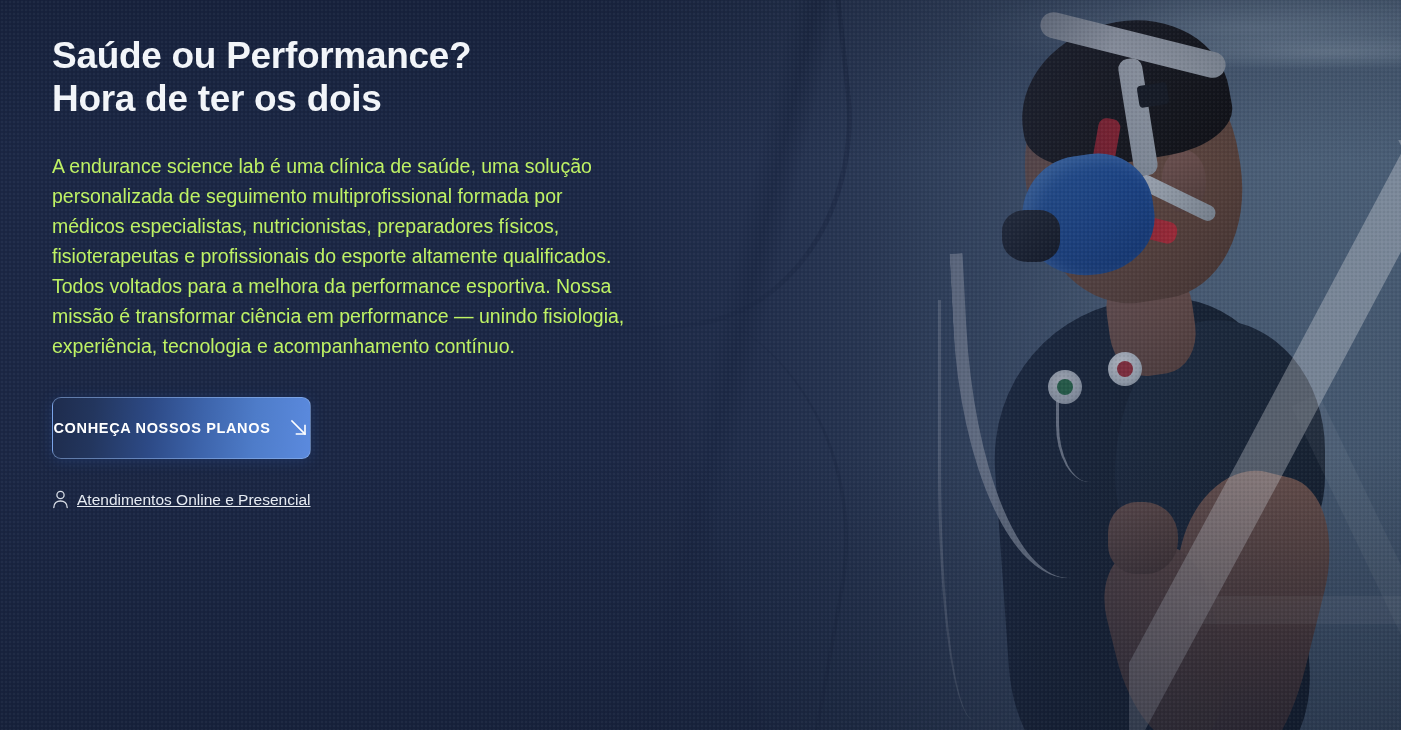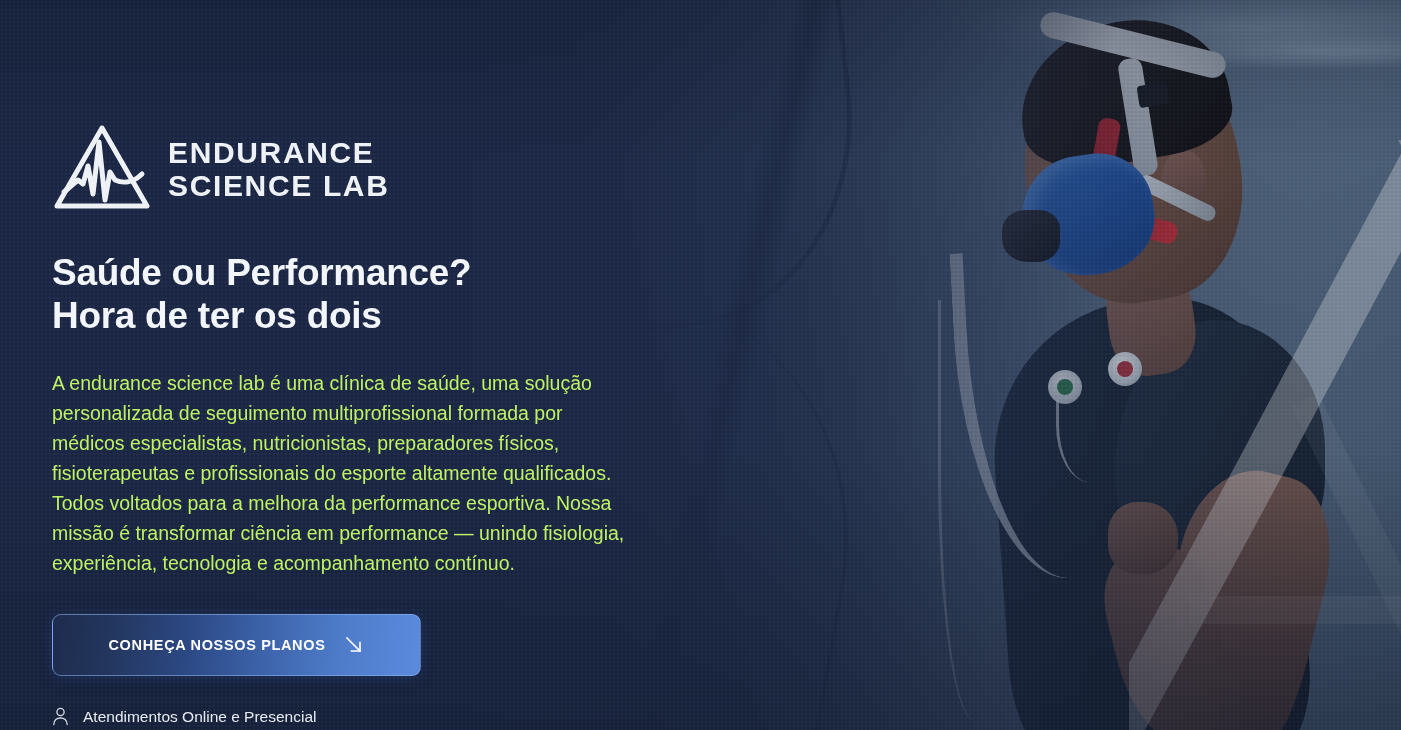--- a/index.html
+++ b/index.html
@@ -253,39 +253,39 @@
   p.lede {
     margin-top:30px;
     color:#bef264;
     font-size:19.5px; line-height:1.545; font-weight:400;
     max-width:640px;
     white-space:pre-line;
   }
 
   .cta {
     margin-top:36px;
-    width:369px; height:62px;
+    width:259px; height:62px;
     display:inline-flex; align-items:center; justify-content:center; gap:17px;
     border:1px solid rgba(150,185,240,.55);
     border-radius:9px;
     background:linear-gradient(95deg,
         #1e2c4d 0%, #23365e 16%, #2d4a86 38%, #3d64ab 58%, #4e7cc9 78%, #5b8ade 100%);
     color:#ffffff;
     font-size:14.5px; font-weight:700; letter-spacing:.045em;
     cursor:pointer;
     box-shadow:0 2px 14px rgba(40,80,160,.30);
     text-transform:uppercase;
   }
   .cta .arrow { width:22px; height:22px; flex:0 0 auto; }
   .cta .arrow svg { width:100%; height:100%; display:block; }
 
   .footnote {
     margin-top:31px;
-    display:flex; align-items:center; gap:14px;
-    color:#e6ebf2; font-size:15.5px; font-weight:400;
+    display:flex; align-items:center; gap:8px;
+    color:#e6ebf2; font-size:15.5px; font-weight:400;text-decoration:underline;
   }
   .footnote .person-ico { width:17px; height:19px; flex:0 0 auto; opacity:.92; }
   .footnote .person-ico svg { width:100%; height:100%; display:block; }
 </style>
 </head>
 <body>
 
 <div class="hero">
 
   <div class="photo">
@@ -328,32 +328,20 @@
       <path d="M176 260 L320 560" stroke="#ffffff" stroke-width="30" opacity="0.16"></path>
     </svg>
   </div>
 
   <div class="scrim"></div>
   <div class="scrim-v"></div>
   <div class="texture"></div>
 
   <div class="content">
 
-    <div class="logo">
-      <span class="logo-mark">
-        <svg viewBox="0 0 100 95" fill="none" xmlns="http://www.w3.org/2000/svg">
-          <path d="M50 6 L95 84 L5 84 Z" stroke="#eef2f7" stroke-width="5" stroke-linejoin="round"></path>
-          <path d="M12 70 L26 58 L31 62 L36 44 L41 72 L47 20 L53 78 L58 50 L63 58 C72 62 82 60 90 52" stroke="#eef2f7" stroke-width="5" stroke-linecap="round" stroke-linejoin="round" fill="none"></path>
-        </svg>
-      </span>
-      <span class="logo-text">
-        <span class="l1">ENDURANCE</span><br>
-        <span class="l2">SCIENCE  LAB</span>
-      </span>
-    </div>
 
     <h1 class="headline">Saúde ou Performance?
 Hora de ter os dois</h1>
 
     <p class="lede">A endurance science lab é uma clínica de saúde, uma solução
 personalizada de seguimento multiprofissional formada por
 médicos especialistas, nutricionistas, preparadores físicos,
 fisioterapeutas e profissionais do esporte altamente qualificados.
 Todos voltados para a melhora da performance esportiva. Nossa
 missão é transformar ciência em performance — unindo fisiologia,

